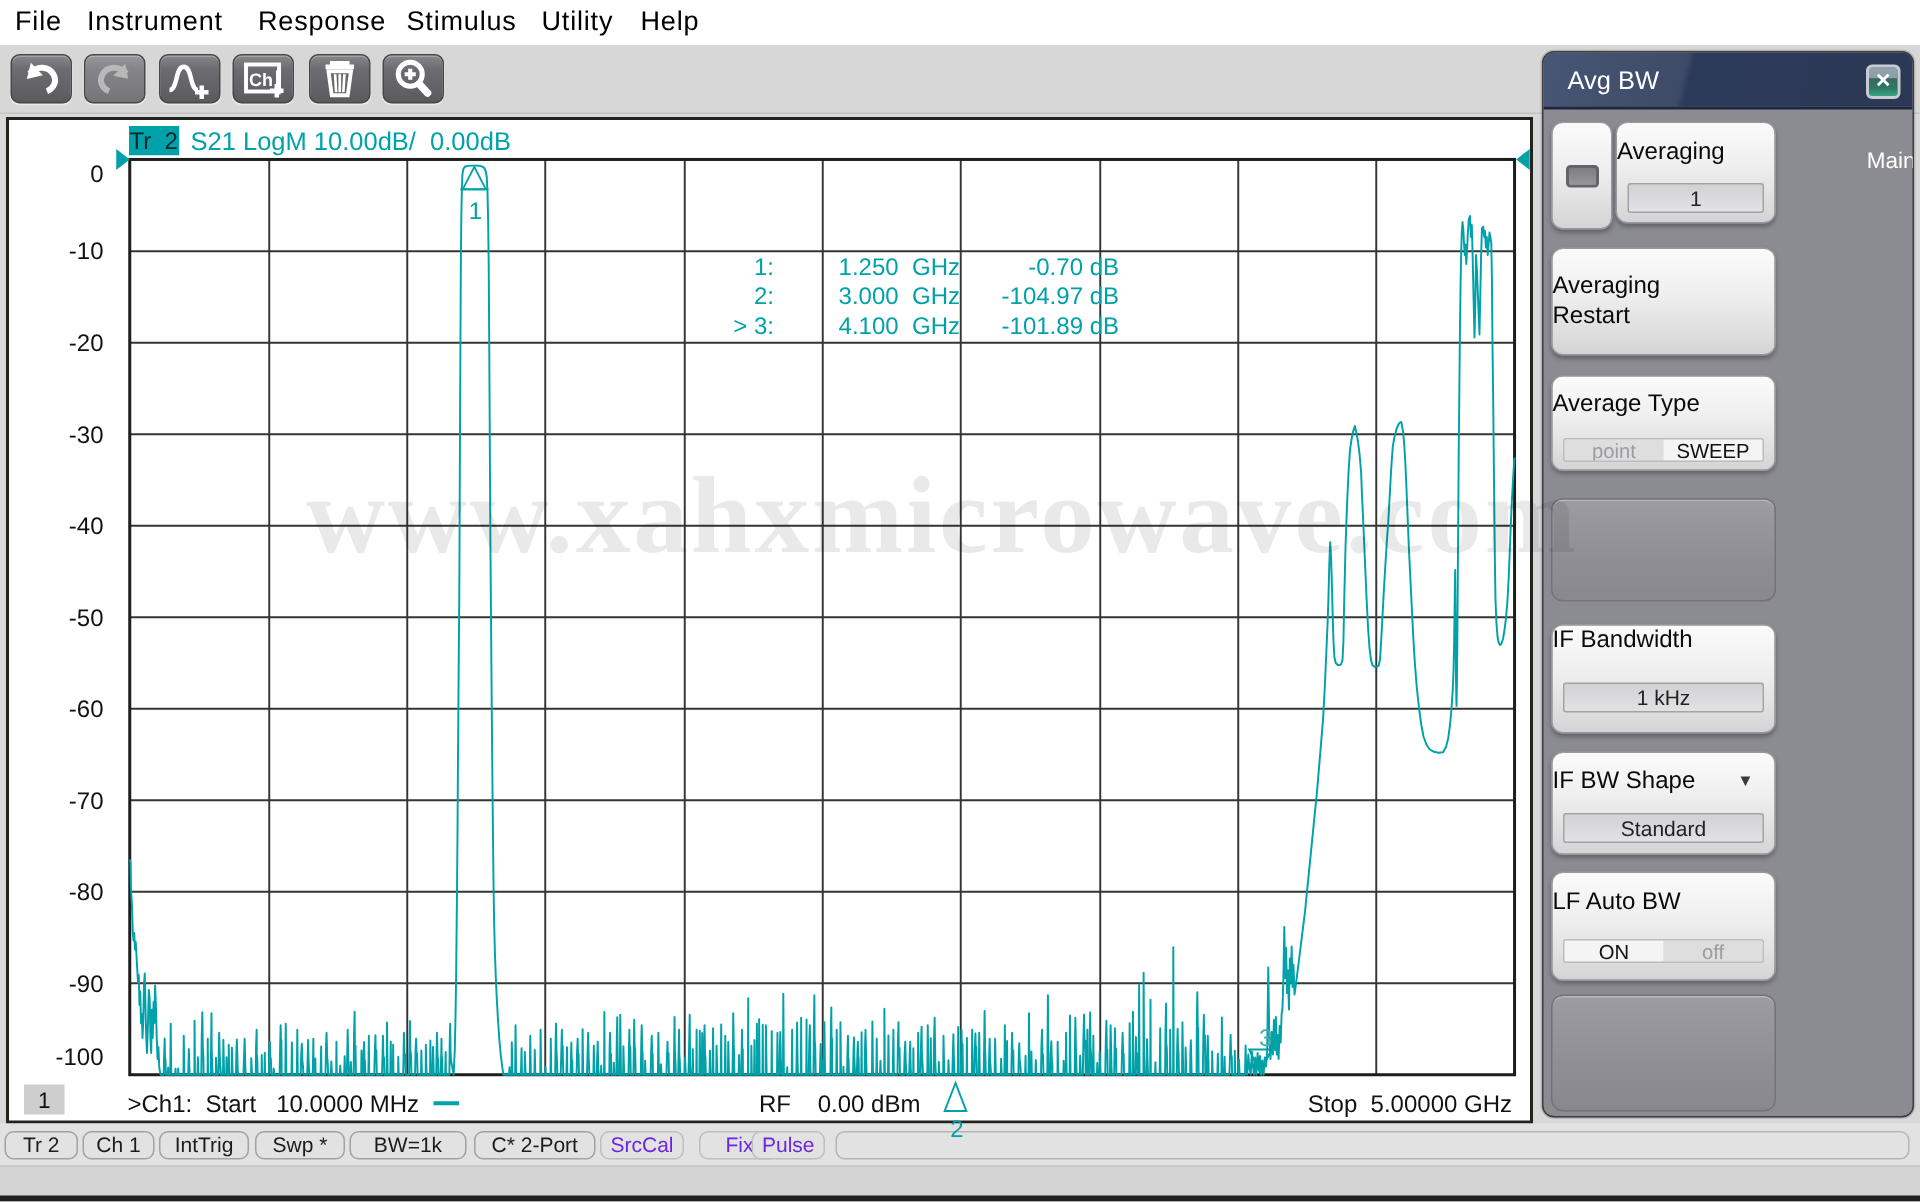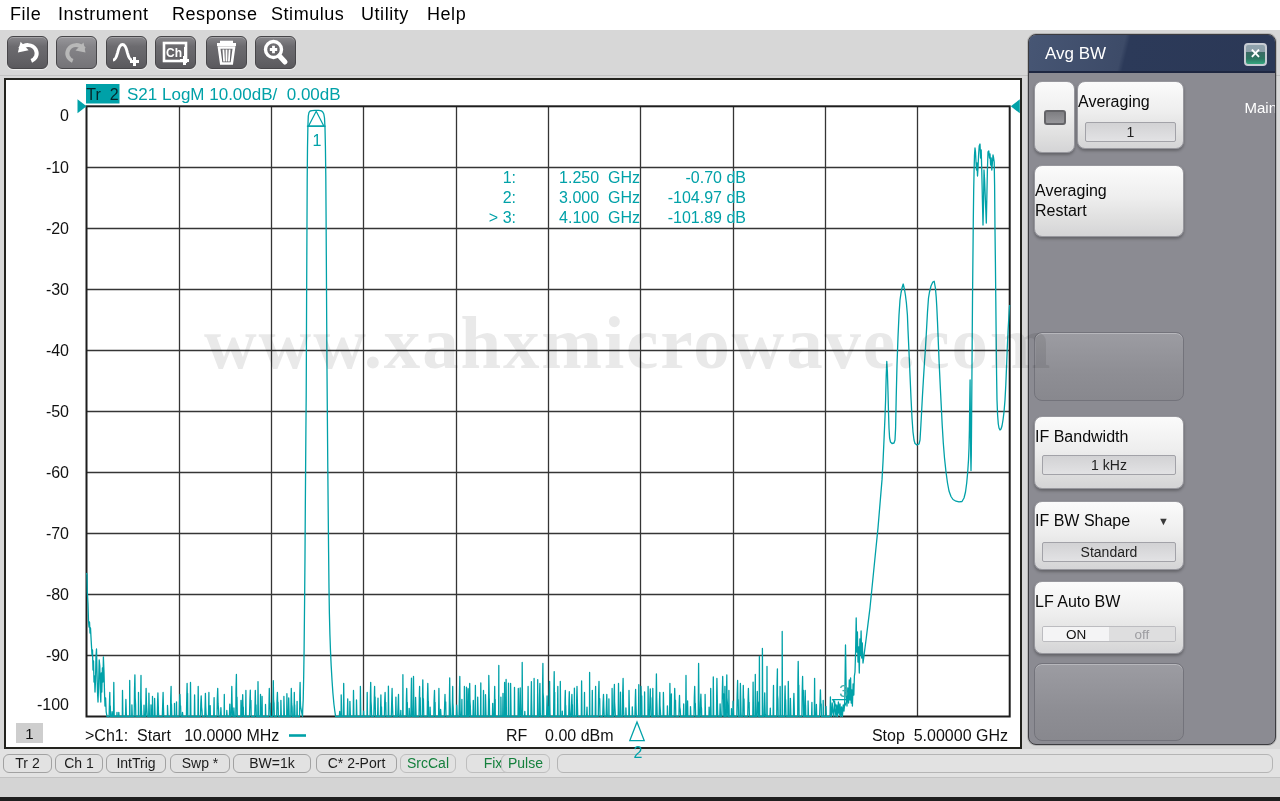--- a/index.html
+++ b/index.html
@@ -39,21 +39,21 @@
 .blab { font-size:16px; color:#0a0a0a; line-height:20px; }
 .vbox { height:20px; background:linear-gradient(180deg,#d2d2d4,#e2e2e4);
   border:1px solid #a2a2a8; border-radius:2px; text-align:center; font-size:14px; color:#222; line-height:18px; }
 .seg { height:16px; display:flex; border:1px solid #bcbcc0; border-radius:2px; overflow:hidden; }
 .sg { flex:1; font-size:13.5px; text-align:center; line-height:15px; }
 .sg.on { background:#f4f4f5; color:#111; }
 .sg.off { background:#dededf; color:#9c9ca0; }
 #statusbar { position:absolute; left:0; top:749px; width:1280px; height:28px; background:#e2e2e2; }
 .sbtn { position:absolute; top:5px; height:19px; border:1.5px solid #a2a2a2; border-radius:6px;
   background:#e2e2e2; font-size:14px; color:#1c1c1c; text-align:center; line-height:16px; }
-.sbtn.dis { color:#15803d; border-color:#bebebe; }
+.sbtn.dis { color:#6d28d9; border-color:#bebebe; }
 .sbtn.msg { border-color:#b5b5b5; }
 #bottomstrip { position:absolute; left:0; top:777px; width:1280px; height:24px; background:#d4d4d4; border-top:1px solid #c2c2c2; }
 #bottomline { position:absolute; left:0; top:797px; width:1280px; height:4px; background:#1f1f1f; }
 </style></head>
 <body>
 <div id="menubar">
  <span style="left:10px">File</span>
     <span style="left:58px">Instrument</span>
  <span style="left:172px">Response</span>
     <span style="left:271px">Stimulus</span>
@@ -175,23 +175,30 @@
   <div class="pbtn" style="left:5px;top:8px;width:41px;height:72px">
         <div class="slot"></div>
       </div>
       <div class="pbtn" style="left:48px;top:8px;width:107px;height:68px">
         <div class="blab" style="margin-top:10px">Averaging</div>
         <div class="vbox" style="position:absolute;left:7px;right:7px;bottom:6px">1</div>
       </div>
       <div class="pbtn" style="top:92px;height:72px">
         <div class="blab" style="margin-top:15px">Averaging<br>Restart</div>
       </div>
+      <div class="pbtn" style="top:177px;height:64px">
+        <div class="blab" style="margin-top:9px">Average Type</div>
+        <div class="seg" style="position:absolute;left:7px;right:7px;bottom:5px">
+          <div class="sg off">point</div>
+          <div class="sg on">SWEEP</div>
+        </div>
+      </div>
       <div class="pbtn blank" style="top:259px;height:69px"></div>
       <div class="pbtn" style="top:343px;height:73px">
-        <div class="blab" style="margin-top:10px">IF Bandwidth</div>
+        <div class="blab" style="margin-top:0">IF Bandwidth</div>
         <div class="vbox" style="position:absolute;left:7px;right:7px;bottom:13px">1 kHz</div>
       </div>
       <div class="pbtn" style="top:428px;height:69px">
         <div class="blab" style="margin-top:9px">IF BW Shape<span style="position:absolute;right:14px;font-size:11px;color:#3a3a3a">▼</span></div>
         <div class="vbox" style="position:absolute;left:7px;right:7px;bottom:7px">Standard</div>
       </div>
       <div class="pbtn" style="top:508px;height:73px">
         <div class="blab" style="margin-top:10px">LF Auto BW</div>
         <div class="seg" style="position:absolute;left:7px;right:7px;bottom:11px">
           <div class="sg on">ON</div>

